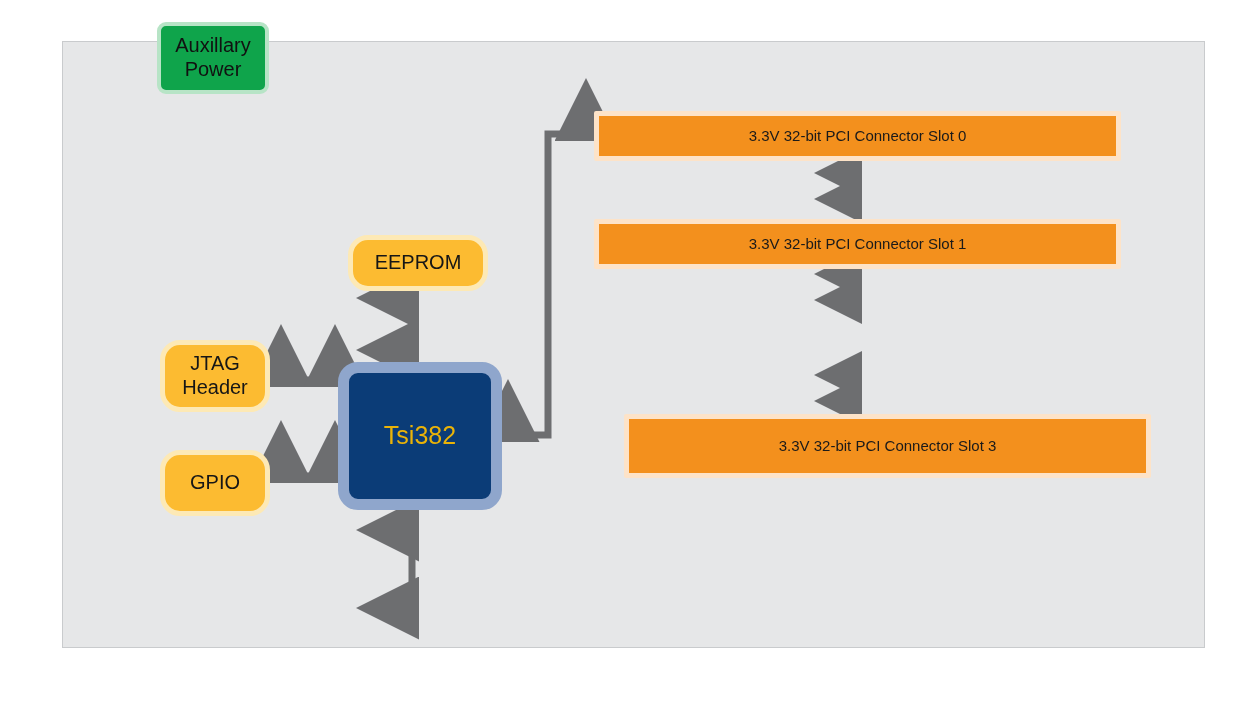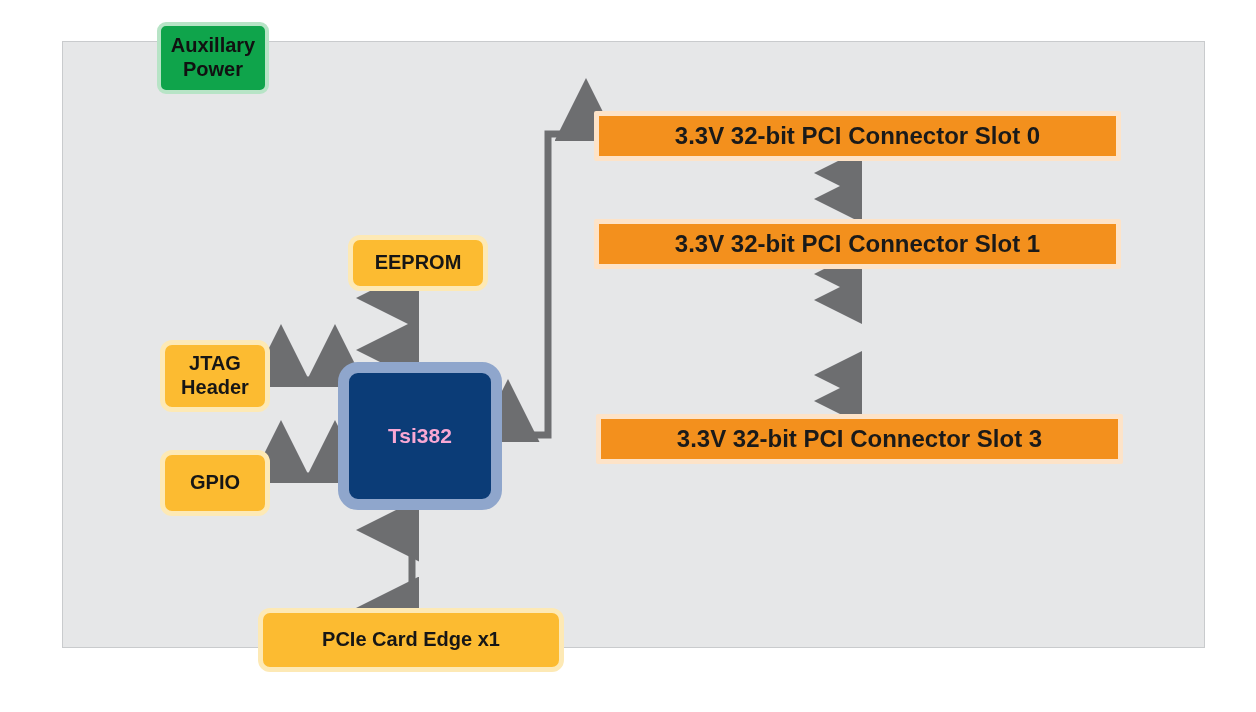--- a/index.html
+++ b/index.html
@@ -33,59 +33,59 @@
   }
 
   
   .block {
     position: absolute;
     box-sizing: border-box;
     display: flex;
     align-items: center;
     justify-content: center;
     text-align: center;
-    font-weight: bold;
+    font-weight: normal;
     line-height: 1.18;
     color: #1a1a1a;
   }
 
   
   .blk-green {
     background: #0fa44b;
     border: 4px solid #b7e4c6;
     border-radius: 9px;
     font-size: 20px;
     color: #111111;
   }
 
   
   .blk-amber {
     background: #fcbb31;
     border: 5px solid #fde9b5;
-    border-radius: 12px;
+    border-radius: 20px;
     font-size: 20px;
     color: #161616;
   }
 
   
   .blk-orange {
     background: #f3901d;
     border: 5px solid #fde3c8;
     border-radius: 2px;
-    font-size: 24px;
+    font-size: 15px;
     color: #1a1a1a;
   }
 
   
   .blk-chip {
     background: #0b3c77;
     border: 11px solid #8fa6cc;
     border-radius: 20px;
-    font-size: 21px;
-    color: #f9a8d4;
+    font-size: 25px;
+    color: #eab308;
   }
 
   
   .conn {
     position: absolute;
   }
   .conn svg { display: block; overflow: visible; }
 
   .label-two-line { white-space: pre-line; }
 </style>
@@ -213,22 +213,21 @@
 
   <div class="block blk-amber label-two-line" style="left:160px; top:340px; width:110px; height:72px;">JTAG
 Header</div>
 
   <div class="block blk-amber" style="left:160px; top:450px; width:110px; height:66px;">GPIO</div>
 
   <div class="block blk-amber" style="left:348px; top:235px; width:140px; height:56px;">EEPROM</div>
 
   <div class="block blk-chip" style="left:338px; top:362px; width:164px; height:148px;">Tsi382</div>
 
-  <div class="block blk-amber" style="left:258px; top:608px; width:306px; height:64px;">PCIe Card Edge x1</div>
 
   <div class="block blk-orange" style="left:594px; top:111px; width:527px; height:50px;">3.3V 32-bit PCI Connector Slot 0</div>
 
   <div class="block blk-orange" style="left:594px; top:212px; width:527px; height:50px;margin-top:7px;">3.3V 32-bit PCI Connector Slot 1</div>
 
 
-  <div class="block blk-orange" style="left:596px; top:414px; width:527px; height:50px;">3.3V 32-bit PCI Connector Slot 3</div>
+  <div class="block blk-orange" style="left:624px; top:414px; width:527px; height:64px;">3.3V 32-bit PCI Connector Slot 3</div>
 
 </div>
 
 </body></html>

